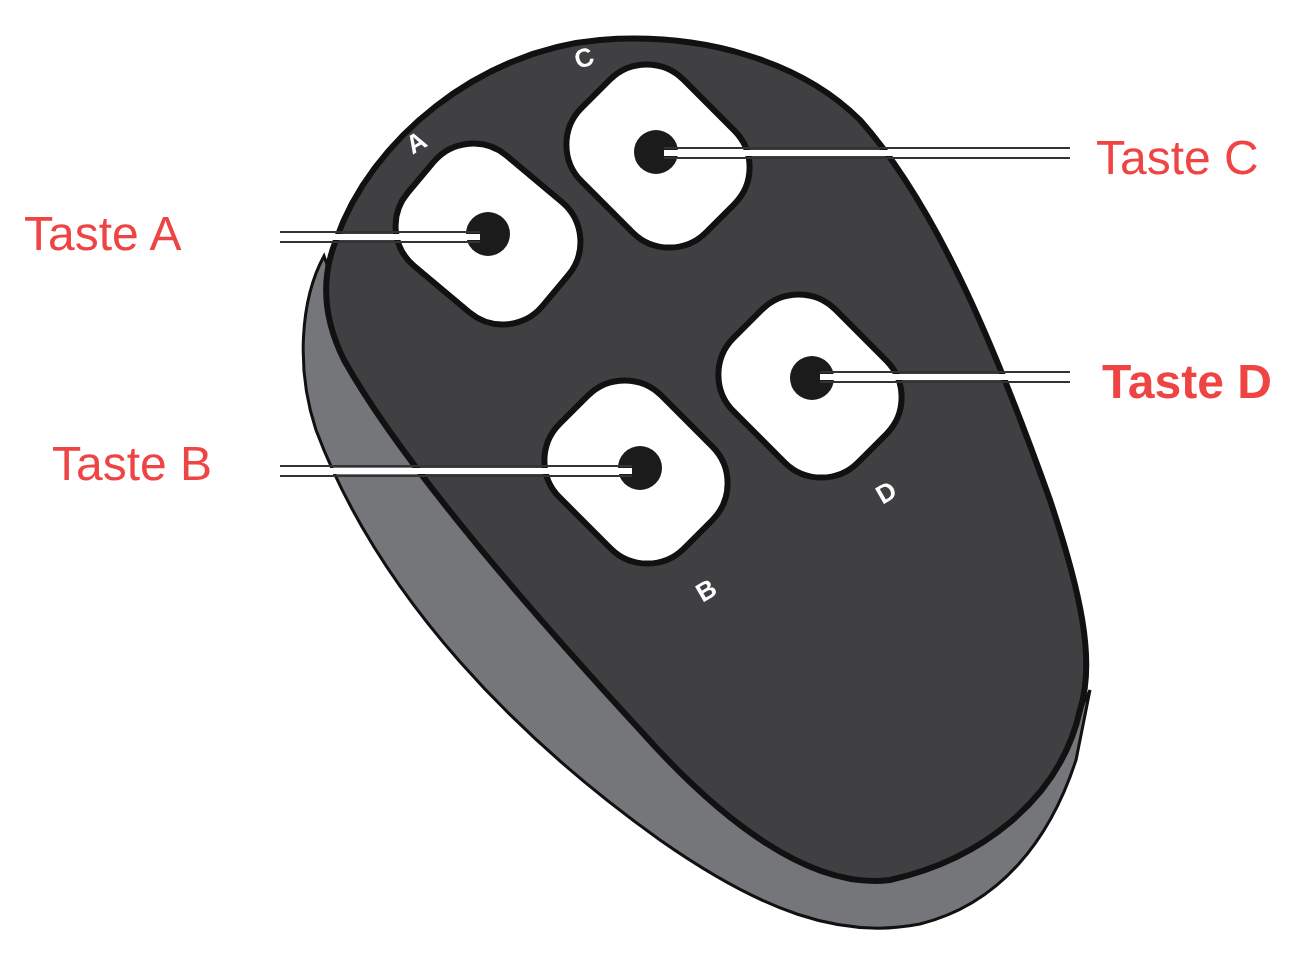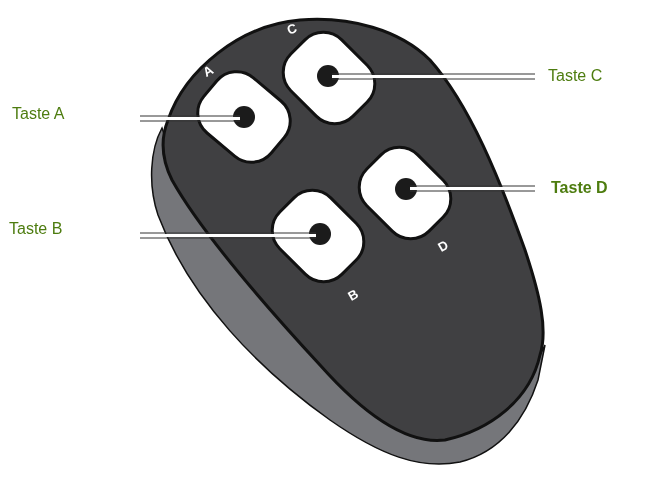--- a/index.html
+++ b/index.html
@@ -1,18 +1,18 @@
 <!DOCTYPE html>
 <html><head>
   <meta charset="utf-8">
   <style>
     html, body { margin: 0; padding: 0; background: #ffffff; }
     body { width: 656px; height: 479px; position: relative; overflow: hidden; font-family: "Liberation Sans", sans-serif; }
     svg.fob { position: absolute; left: 0; top: 0; }
-    .label { position: absolute; font-size: 16px; color: #4d7c0f; white-space: nowrap; line-height: 1; }
+    .label { position: absolute; font-size: 24px; color: #ef4444; white-space: nowrap; line-height: 1; }
     .btn-letter { font-family: "Liberation Sans", sans-serif; font-weight: bold; font-size: 13px; fill: #ffffff; }
   </style>
 </head>
 <body>
 
 <svg class="fob" width="656" height="479" viewBox="0 0 656 479" xmlns="http://www.w3.org/2000/svg">
 
   <path d="M162,128 C150,150 148,185 158,215 C190,300 260,370 330,420 C380,455 420,470 460,462 C500,452 525,420 538,380 L545,345 C520,400 480,430 440,440 C400,440 350,400 305,340 C250,270 190,210 162,128 Z" fill="#75767a" stroke="#111111" stroke-width="1.5"></path>
 
   <path d="M168,120 C185,70 240,25 300,20 C350,16 400,30 430,60 C470,105 500,180 525,250 C540,295 548,330 540,355 C530,400 490,430 445,440 C405,445 360,410 320,365 C260,300 200,230 172,180 C162,160 160,140 168,120 Z" fill="#404042" stroke="#111111" stroke-width="3"></path>
@@ -57,15 +57,15 @@
     <line x1="332" y1="76.5" x2="535" y2="76.5" stroke="#ffffff" stroke-width="3"></line>
   </g>
   <g>
     <line x1="410" y1="186" x2="535" y2="186" stroke="#333" stroke-width="1"></line>
     <line x1="410" y1="191" x2="535" y2="191" stroke="#333" stroke-width="1"></line>
     <line x1="410" y1="188.5" x2="535" y2="188.5" stroke="#ffffff" stroke-width="3"></line>
   </g>
 </svg>
 
 <div class="label" style="left:12px; top:106px;">Taste A</div>
-<div class="label" style="left:9px; top:221px;">Taste B</div>
+<div class="label" style="left:26px; top:221px;">Taste B</div>
 <div class="label" style="left:548px; top:68px;">Taste C</div>
 <div class="label" style="left:551px; top:180px;font-weight:bold;">Taste D</div>
 
 </body></html>

